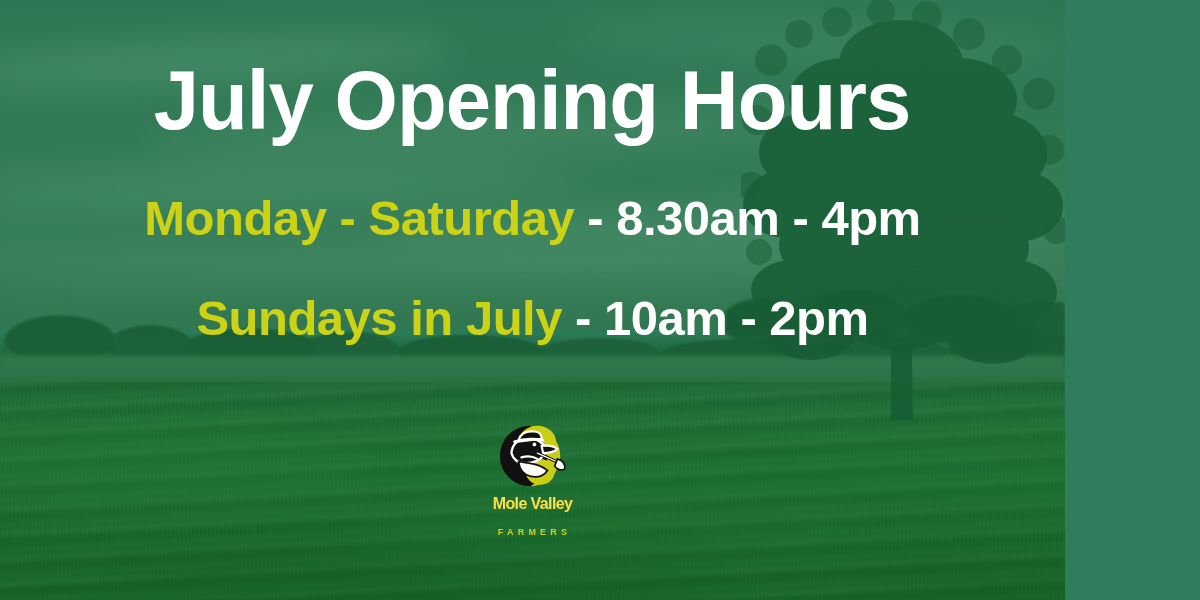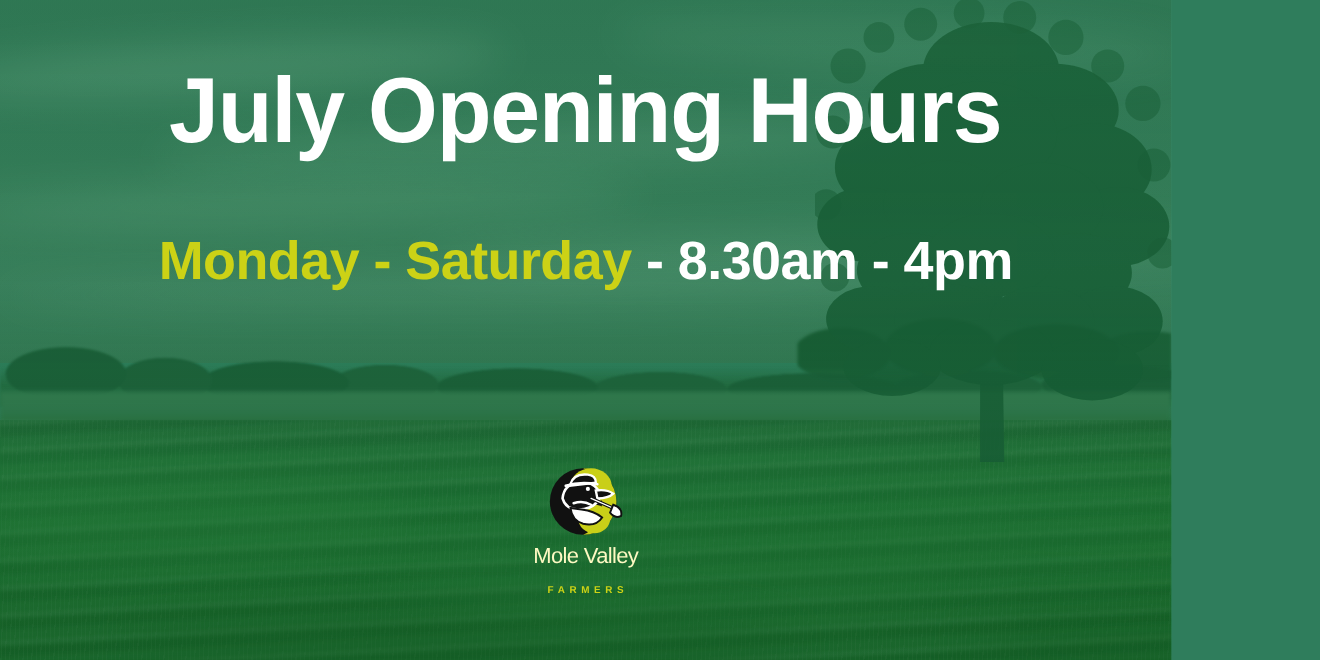--- a/index.html
+++ b/index.html
@@ -135,37 +135,37 @@
   }
 
   .hours-line{
     font-size:49px;
     line-height:1;
     font-weight:700;
     color:#ffffff;
     white-space:nowrap;
     letter-spacing:-.5px;
   }
-  .line1{ margin-top:72px; }
+  .line1{ margin-top:52px; }
   .line2{ margin-top:51px; }
   .day{ color:#ccd216; }
   .sep, .time{ color:#ffffff; }
 
   
   .logo{
     position:absolute; left:50%; transform:translateX(-50%);
     top:420px;
     width:130px;
     display:flex; flex-direction:column; align-items:center;
   }
   .logo-mark{ width:72px; height:72px; position:relative; }
   .logo-mark svg{ width:100%; height:100%; display:block; }
   .logo-word{
     margin-top:4px;
-    font-size:20px; font-weight:400; color:#fef9c3;
+    font-size:16px; font-weight:700; color:#fde047;
     letter-spacing:-.6px; line-height:1; white-space:nowrap;
   }
   .logo-sub{
     margin-top:16px;
     font-size:9px; font-weight:700; color:#ccd216;
     letter-spacing:4.2px; line-height:1; white-space:nowrap;
     padding-left:4px;
   }
 </style>
 </head>
@@ -255,20 +255,23 @@
   </div>
 
   <div class="content">
 
     <div class="title">July Opening Hours</div>
 
     <div class="hours-line line1">
       <span class="day">Monday - Saturday</span><span class="sep"> - </span><span class="time">8.30am - 4pm</span>
     </div>
 
+    <div class="hours-line line2">
+      <span class="day">Sundays in July</span><span class="sep"> - </span><span class="time">10am - 2pm</span>
+    </div>
   </div>
 
   <div class="logo">
     <div class="logo-mark">
       <svg viewBox="0 0 100 100" xmlns="http://www.w3.org/2000/svg">
 
         <circle cx="46" cy="50" r="42" fill="#111111"></circle>
 
         <path d="M46 8 A42 42 0 0 1 46 92 A34 44 0 0 0 46 8 Z" fill="#c9cf18"></path>
         <ellipse cx="56" cy="30" rx="26" ry="22" fill="#c9cf18"></ellipse>

